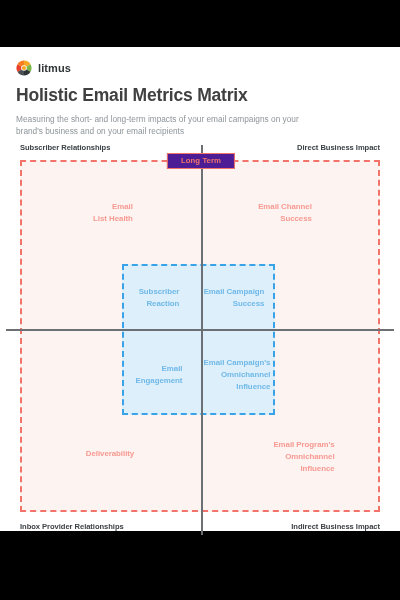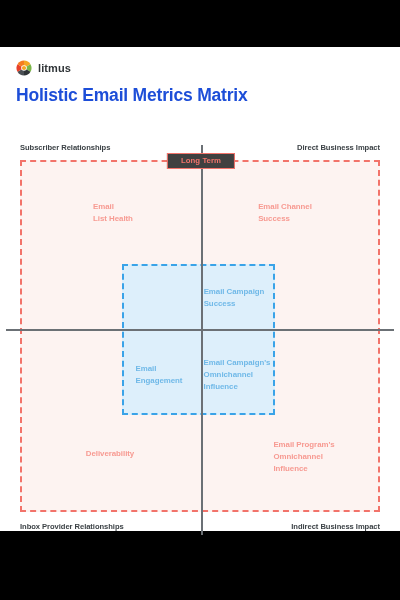--- a/index.html
+++ b/index.html
@@ -51,21 +51,21 @@
     letter-spacing: 0.1px;
     line-height: 1;
   }
 
   .page-title {
     position: absolute;
     left: 16px;
     top: 39px;
     font-size: 17.5px;
     font-weight: 700;
-    color: #1d4ed8;
+    color: #404040;
     letter-spacing: -0.2px;
     line-height: 1.1;
     margin: 0;
   }
 
   .page-subtitle {
     position: absolute;
     left: 16px;
     top: 66px;
     width: 300px;
@@ -138,21 +138,21 @@
     top: 282px;
     width: 388px;
     height: 2.2px;
     background: #6b7075;
   }
 
   
   .pill {
     position: absolute;
     transform: translateX(-50%);
-    background: #404040;
+    background: #4c1d95;
     box-sizing: border-box;
     padding: 3px 13px 3.5px;
     font-size: 7.8px;
     font-weight: 700;
     letter-spacing: 0.05px;
     white-space: nowrap;
     line-height: 1;
   }
   .pill-long {
     left: 201px;
@@ -164,21 +164,21 @@
     left: 199px;
     top: 210px;
     border: 1.6px solid #3aa3e8;
     color: #3aa3e8;
   }
 
   
   .metric {
     position: absolute;
     transform: translate(-50%, -50%);
-    text-align: left;
+    text-align: right;
     font-size: 7.9px;
     font-weight: 700;
     line-height: 1.5;
     white-space: pre-line;
     letter-spacing: -0.05px;
   }
   .metric-red  { color: #f79a92; }
   .metric-blue { color: #70b9e8; }
 
   .m-list-health      { left: 113px; top: 166px; }
@@ -207,20 +207,21 @@
         <path d="M16 16 L3 23.5 A15 15 0 0 1 3 8.5 Z" fill="#e8402a"></path>
         <path d="M16 16 L3 8.5 A15 15 0 0 1 16 1 Z" fill="#f57c20"></path>
         <circle cx="16" cy="16" r="5.6" fill="#ffffff"></circle>
         <circle cx="16" cy="16" r="4.2" fill="#f5a623"></circle>
       </g>
     </svg>
     <span class="brand-name">litmus</span>
   </div>
 
   <h1 class="page-title">Holistic Email Metrics Matrix</h1>
+  <p class="page-subtitle">Measuring the short- and long-term impacts of your email campaigns on your brand's business and on your email recipients</p>
 
   <div class="matrix">
 
     <div class="rect-long"></div>
 
     <div class="rect-short"></div>
 
     <div class="axis-v"></div>
     <div class="axis-h"></div>
 
@@ -228,20 +229,22 @@
     <div class="axis-caption cap-tr">Direct Business Impact</div>
     <div class="axis-caption cap-bl">Inbox Provider Relationships</div>
     <div class="axis-caption cap-br">Indirect Business Impact</div>
 
     <div class="pill pill-long">Long Term</div>
 
     <div class="metric metric-red m-list-health">Email
 List Health</div>
     <div class="metric metric-red m-channel-success">Email Channel
 Success</div>
+    <div class="metric metric-blue m-sub-reaction">Subscriber
+Reaction</div>
     <div class="metric metric-blue m-camp-success">Email Campaign
 Success</div>
     <div class="metric metric-blue m-engagement">Email
 Engagement</div>
     <div class="metric metric-blue m-camp-omni">Email Campaign's
 Omnichannel
 Influence</div>
     <div class="metric metric-red m-deliverability">Deliverability</div>
     <div class="metric metric-red m-prog-omni">Email Program's
 Omnichannel

